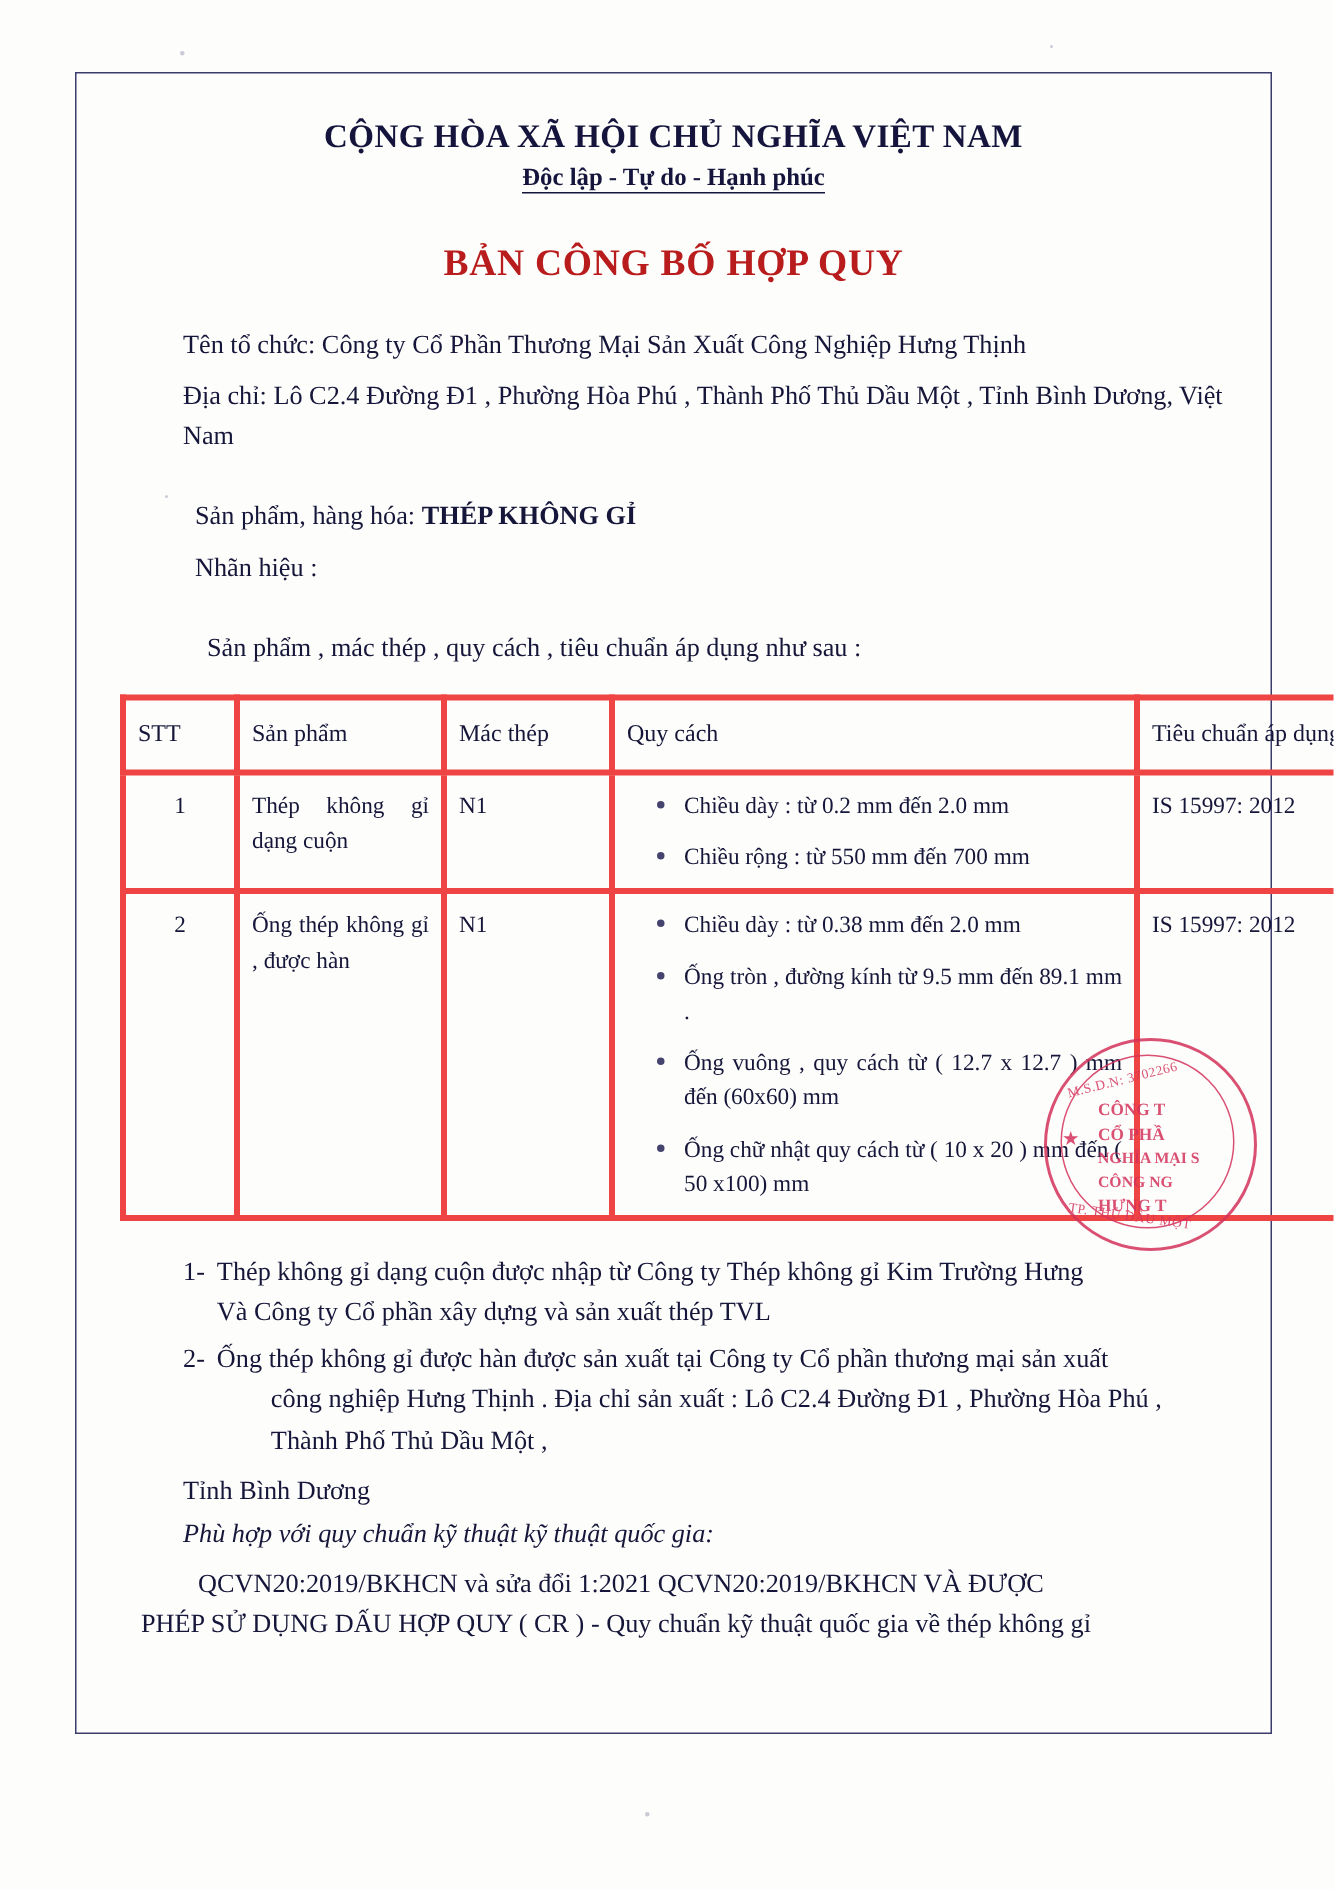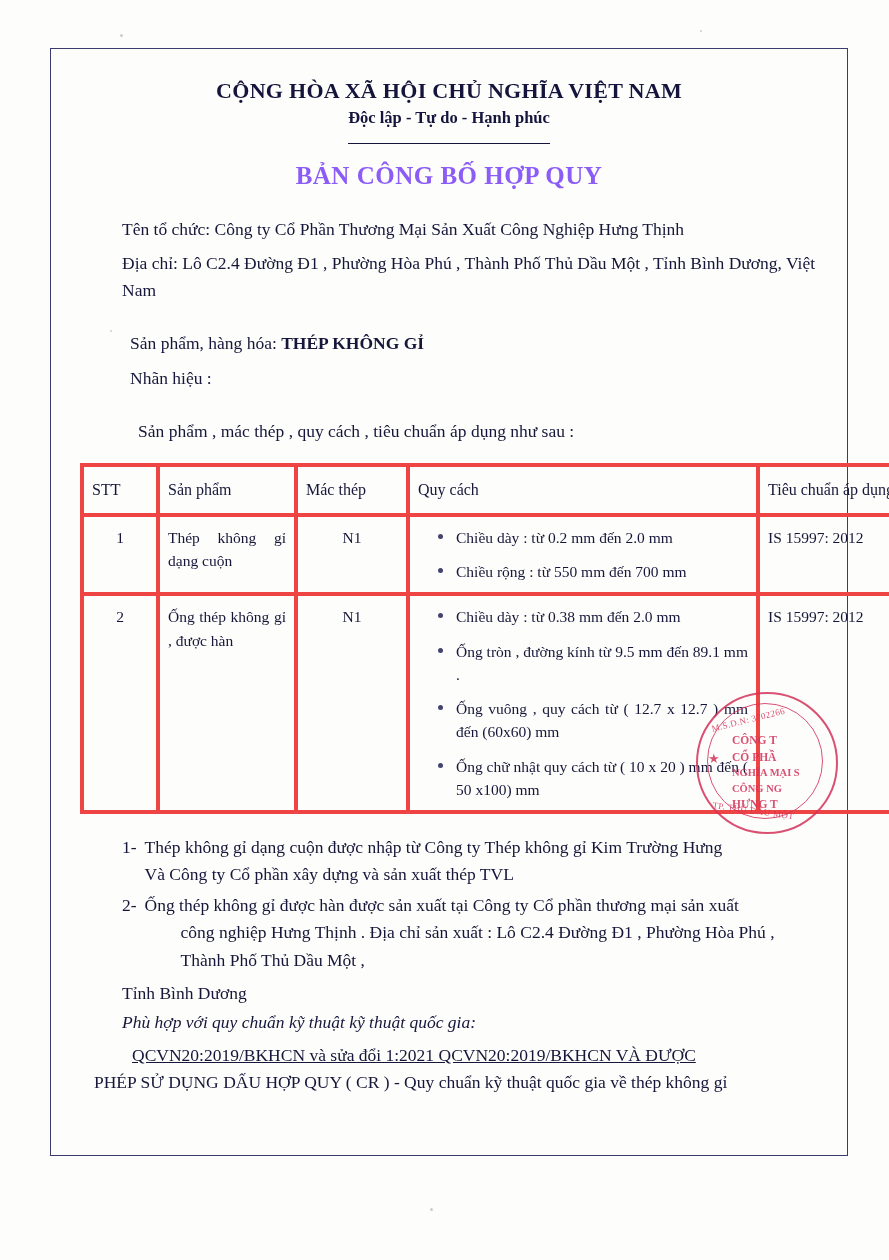--- a/index.html
+++ b/index.html
@@ -50,29 +50,29 @@
   }
   .motto {
     text-align: center;
     font-weight: bold;
     font-size: 16.5px;
     margin-top: 4px;
     color: #14143c;
   }
   .motto span {
     border-bottom: 1.4px solid #14143c;
-    padding-bottom: 16px;
+    padding-bottom: 1px;
   }
   .doc-title {
     text-align: center;
     font-weight: bold;
     font-size: 25px;
     margin-top: 34px;
     letter-spacing: .5px;
-    color: #8b5cf6;
+    color: #b91c1c;
   }
   .doc-number {
     text-align: center;
     font-size: 18px;
     margin-top: 12px;
     color: #14143c;
   }
   .para {
     font-size: 17.5px;
     line-height: 1.55;
@@ -100,21 +100,21 @@
   }
   table.spec th {
     font-weight: normal;
     text-align: left;
     font-size: 16px;
     padding-top: 11px;
     padding-bottom: 11px;
   }
   th.c-stt, td.c-stt { width: 56px; text-align: center; }
   th.c-prod, td.c-prod { width: 118px; }
-  th.c-grade, td.c-grade { width: 92px; text-align: center; }
+  th.c-grade, td.c-grade { width: 92px; }
   th.c-spec, td.c-spec { width: 330px; }
   th.c-std, td.c-std { width: 136px; }
   td.c-prod, td.c-spec { text-align: justify; }
   ul.specs {
     margin: 0;
     padding-left: 20px;
     list-style: none;
   }
   ul.specs li {
     position: relative;
@@ -152,21 +152,21 @@
   .note .txt .cont { display: block; }
   .note .txt .cont.ind { padding-left: 36px; }
   .closing {
     margin-top: 6px;
     font-size: 17.5px;
     line-height: 1.55;
     color: #16163a;
   }
   .closing .l1 { padding-left: 42px; }
   .closing .l2 { padding-left: 42px; margin-top: 2px; font-style: italic; }
-  .closing .l3 { padding-left: 52px; margin-top: 6px; text-align: justify; text-decoration: underline; }
+  .closing .l3 { padding-left: 52px; margin-top: 6px; text-align: justify; }
   .closing .l4 { padding-left: 14px; text-align: justify; }
   
   .seal {
     position: absolute;
     right: -6px;
     top: 630px;
     width: 138px;
     height: 138px;
     border-radius: 50%;
     border: 2.5px solid #d4325b;

